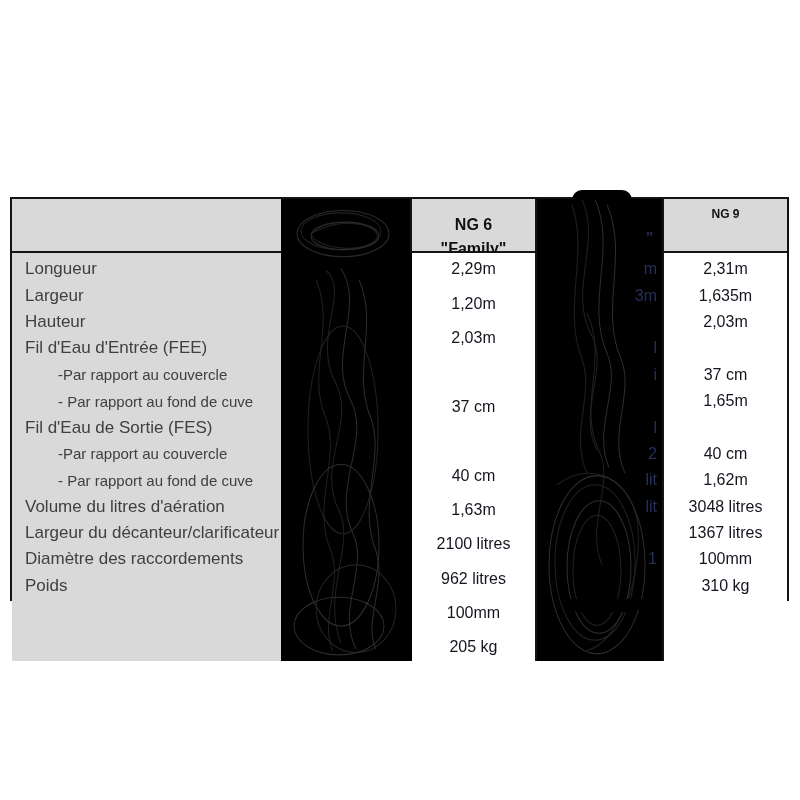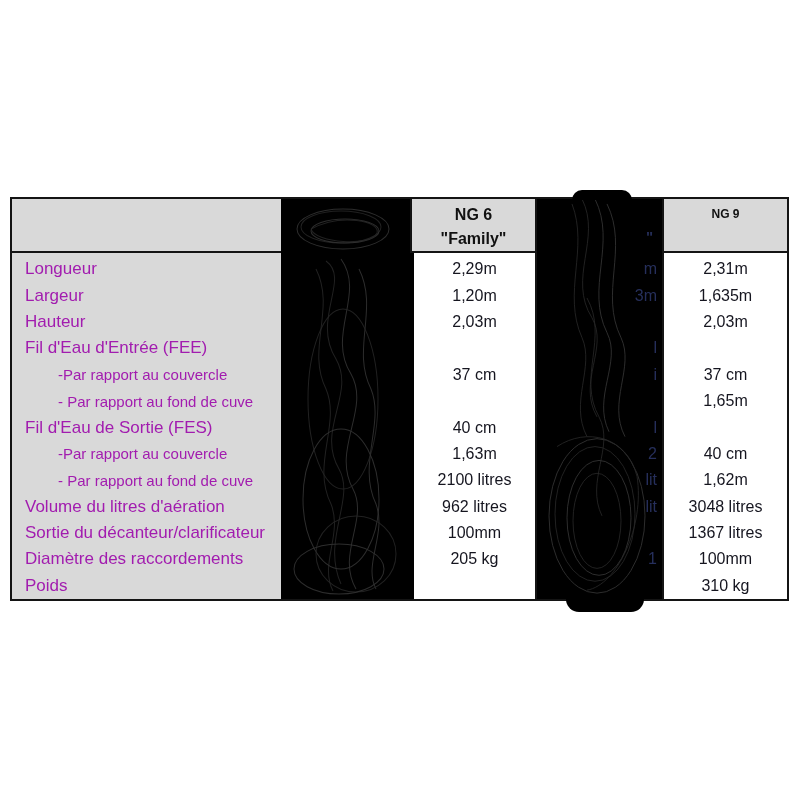--- a/index.html
+++ b/index.html
@@ -12,44 +12,44 @@
     position:absolute;left:10px;top:197px;width:779px;height:404px;
     box-sizing:border-box;border:2px solid #141414;background:#ffffff;
     display:grid;
     grid-template-columns:269px 129px 127px 125px 1fr;
     grid-template-rows:54px 1fr;
   }
   .hdr{background:#d9d9d9;box-sizing:border-box;border-bottom:2px solid #141414;}
   .hdr-label{grid-column:1;grid-row:1;}
   .hdr-ng6{
     grid-column:3;grid-row:1;border-left:2px solid #141414;border-right:2px solid #141414;
-    display:flex;flex-direction:column;align-items:center;padding-top:5px;
+    display:flex;flex-direction:column;align-items:center;padding-top:15px;
     font-weight:bold;font-size:16px;line-height:21px;gap:3px;color:#111;
   }
   .hdr-ng9{
     grid-column:5;grid-row:1;border-left:2px solid #141414;
     display:flex;justify-content:center;padding-top:5px;
     font-weight:bold;font-size:12px;line-height:21px;color:#111;
   }
   .blackcol{position:relative;background:#000;grid-row:1/3;overflow:hidden;}
   .blackcol.c1{grid-column:2;}
   .blackcol.c2{grid-column:4;}
   .blackcol svg{position:absolute;left:0;top:0;width:100%;height:100%;}
   
   .body-label{
     grid-column:1;grid-row:2;background:#d9d9d9;display:flex;flex-direction:column;
     box-sizing:border-box;padding-top:3px;
   }
   .body-vals{
     grid-row:2;background:#ffffff;display:flex;flex-direction:column;
     box-sizing:border-box;padding-top:3px;
   }
-  .body-vals.ng6{grid-column:3;border-left:4px solid #000000;border-right:2px solid #141414;}
+  .body-vals.ng6{grid-column:3;border-left:2px solid #000000;border-right:2px solid #141414;gap:8px;}
   .body-vals.ng9{grid-column:5;border-left:2px solid #141414;}
-  .row{height:26.4px;display:flex;align-items:center;padding-left:13px;font-size:17px;color:#a21caf;white-space:nowrap;}
+  .row{height:26.4px;display:flex;align-items:center;padding-left:13px;font-size:17px;color:#404040;white-space:nowrap;}
   .row.sub{padding-left:23px;font-size:15px;margin-left:23px;}
   .vrow{height:26.4px;display:flex;align-items:center;justify-content:center;font-size:16px;color:#15151f;}
   
   .fragcol{position:absolute;left:0;top:54px;right:0;display:flex;flex-direction:column;padding-top:3px;z-index:2;}
   .frow{height:26.4px;display:flex;align-items:center;justify-content:flex-end;
         padding-right:5px;font-size:16px;color:#2b3566;opacity:.9;}
   .fhdr{position:absolute;top:29px;right:9px;font-size:15px;font-weight:bold;color:#2b3566;opacity:.85;z-index:2;}
   
   .bump-top{position:absolute;left:572px;top:190px;width:60px;height:10px;background:#000;
             border-radius:30px 30px 0 0;z-index:3;}
@@ -127,21 +127,21 @@
       <div class="row">Longueur</div>
       <div class="row">Largeur</div>
       <div class="row">Hauteur</div>
       <div class="row">Fil d'Eau d'Entrée (FEE)</div>
       <div class="row sub">-Par rapport au couvercle</div>
       <div class="row sub">- Par rapport au fond de cuve</div>
       <div class="row">Fil d'Eau de Sortie (FES)</div>
       <div class="row sub">-Par rapport au couvercle</div>
       <div class="row sub">- Par rapport au fond de cuve</div>
       <div class="row">Volume du litres d'aération</div>
-      <div class="row">Sortie du décanteur/clarificateur</div>
+      <div class="row">Largeur du décanteur/clarificateur</div>
       <div class="row">Diamètre des raccordements</div>
       <div class="row">Poids</div>
     </div>
 
     <div class="body-vals ng6">
       <div class="vrow">2,29m</div>
       <div class="vrow">1,20m</div>
       <div class="vrow">2,03m</div>
       <div class="vrow"></div>
       <div class="vrow">37 cm</div>

